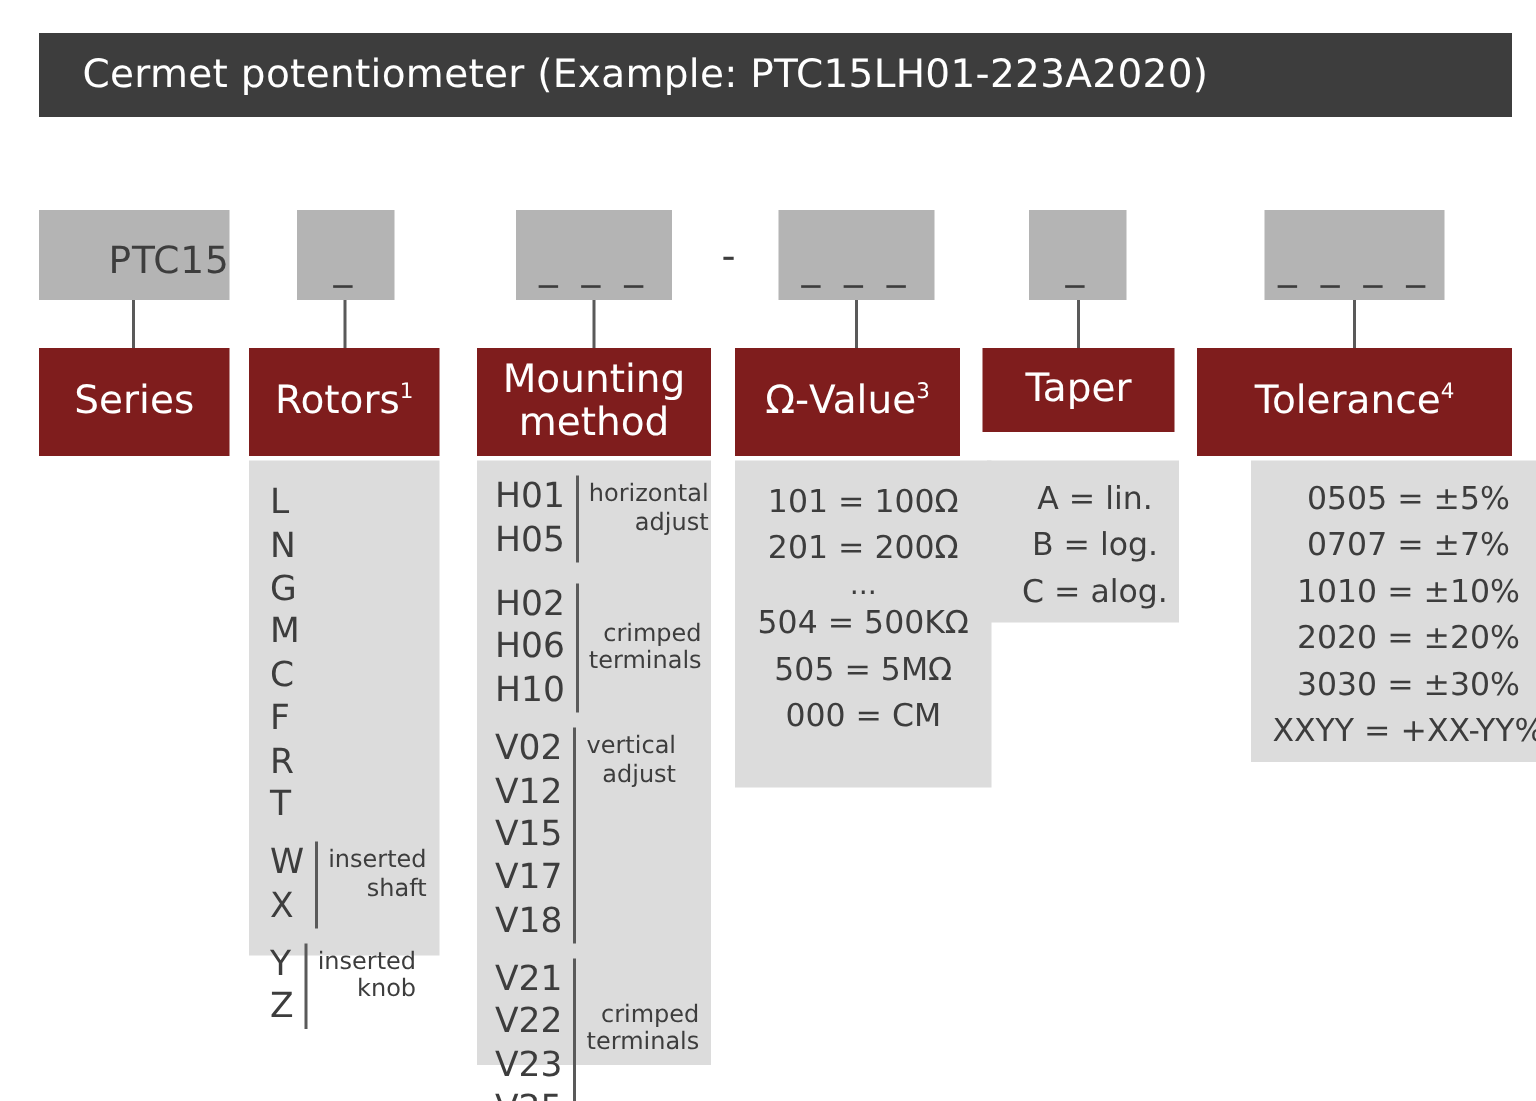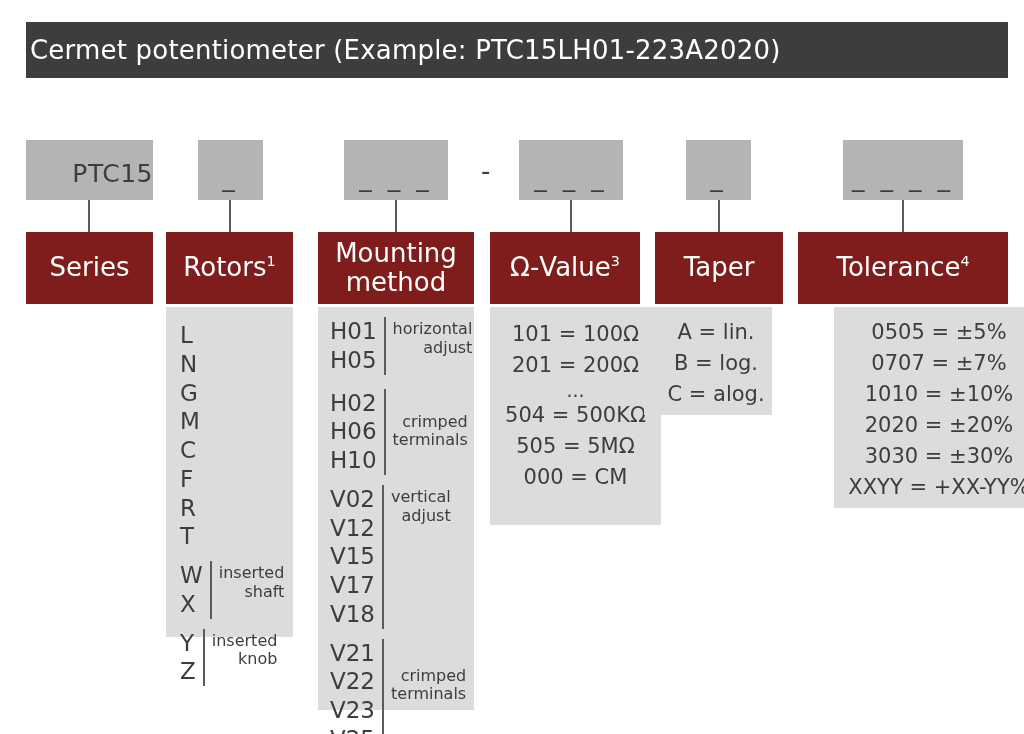--- a/index.html
+++ b/index.html
@@ -24,21 +24,21 @@
     height: 56px;
     background: #3d3d3d;
     display: flex;
     align-items: center;
   }
   #title-text {
     color: #ffffff;
     font-size: 26px;
     font-weight: 400;
     letter-spacing: 0.2px;
-    padding-left: 4px;
+    padding-left: 29px;
     white-space: nowrap;
   }
 
   
   #diagram {
     position: absolute;
     left: 0;
     top: 0;
     width: 1024px;
     height: 734px;
@@ -297,24 +297,24 @@
       <div class="entry-line">504 = 500KΩ</div>
       <div class="entry-line">505 = 5MΩ</div>
       <div class="entry-line">000 = CM</div>
     </div>
   </div>
 
   <div class="code-box" style="left:686px; top:140px; width:65px; height:60px;">
     <span class="code-blanks">_</span>
   </div>
   <div class="connector" style="left:718px; top:200px; height:32px;"></div>
-  <div class="head-box" style="left:655px; top:232px; width:128px; height:72px;">
+  <div class="head-box" style="left:655px; top:232px; width:128px; height:56px;">
     <span class="head-label">Taper</span>
   </div>
-  <div class="body-box" style="left:644px; top:307px; width:128px; height:108px;padding-left:16px;">
+  <div class="body-box" style="left:658px; top:307px; width:128px; height:108px;padding-left:16px;">
     <div class="body-inner" style="padding-top:10px;">
       <div class="entry-line">A = lin.</div>
       <div class="entry-line">B = log.</div>
       <div class="entry-line">C = alog.</div>
     </div>
   </div>
 
   <div class="code-box" style="left:843px; top:140px; width:120px; height:60px;">
     <span class="code-blanks">_ _ _ _</span>
   </div>

